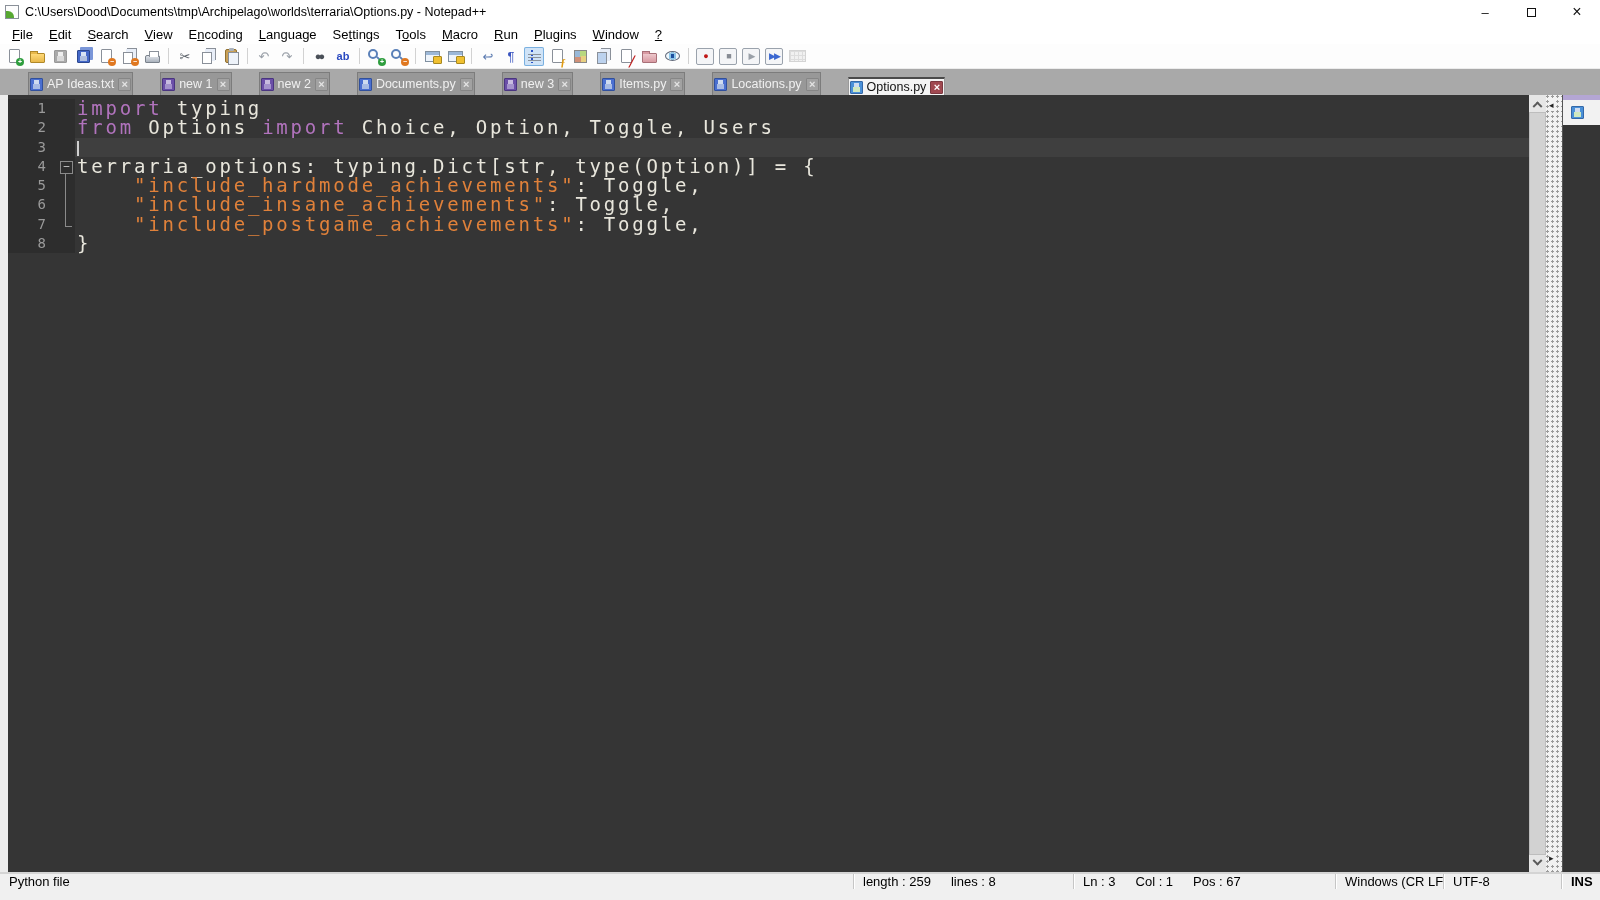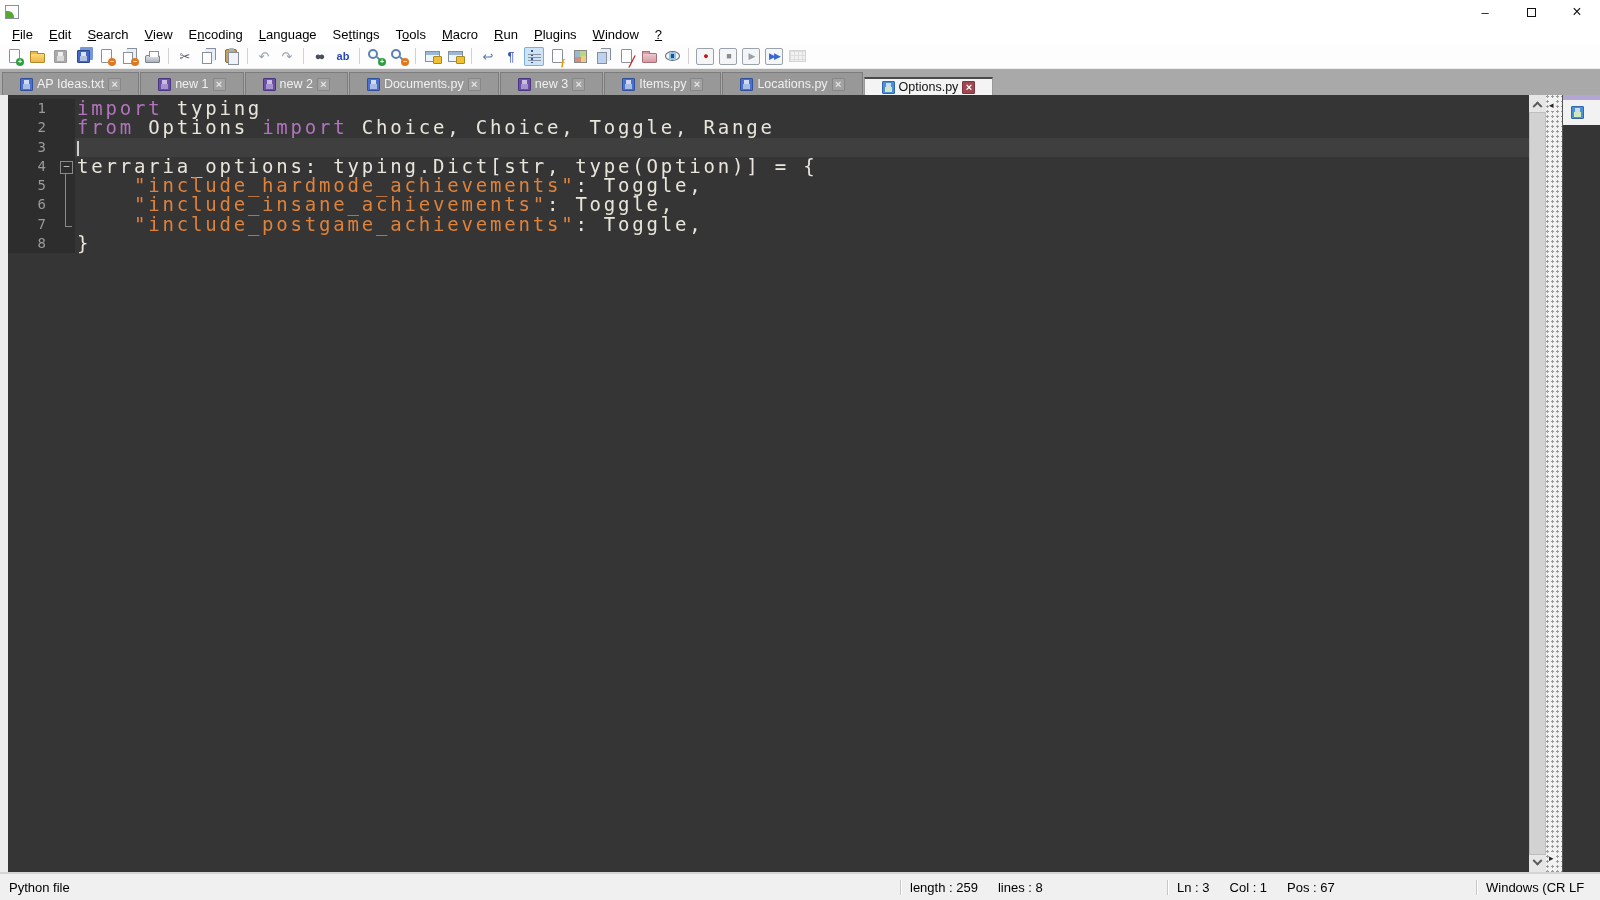--- a/index.html
+++ b/index.html
@@ -57,21 +57,21 @@
   .ic-indent::before{content:"";position:absolute;left:3px;top:0;bottom:0;width:2px;background:repeating-linear-gradient(#2a52c8 0 2px,transparent 2px 4px);}
   .ic-indent::after{content:"";position:absolute;left:0;right:0;top:2px;height:9px;background:repeating-linear-gradient(transparent 0 2px,#8a929c 2px 3px);}
   .ic-btn{width:18px;height:17px;border:1px solid #9aa2ac;background:#f4f5f7;display:inline-flex;align-items:center;justify-content:center;font-size:9px;border-radius:2px;letter-spacing:-2px;}
   .ic-grid{width:17px;height:12px;background:#ece8dc;border:1px solid #b8b4a8;background-image:linear-gradient(#c8c4b8 1px,transparent 1px),linear-gradient(90deg,#c8c4b8 1px,transparent 1px);background-size:4px 4px;display:inline-block;}
   .ic-glyph{font-size:13px;line-height:1;}
   .ic-bino{letter-spacing:-3px;color:#4a5058;font-size:11px;padding-right:3px;}
   .ic-ab{font:bold 11px "Liberation Sans",sans-serif;color:#2848c0;}
 
   
   .tabbar{height:26px;background:var(--tabbarBg);display:flex;align-items:flex-end;padding-left:2px;flex:0 0 26px;position:relative;}
-  .tab{height:23px;display:flex;align-items:center;gap:4px;padding:0 17px;background:var(--tabFace);border:1px solid #7c7c7c;border-bottom:none;margin-right:1px;font-size:12.5px;color:var(--tabText);cursor:default;}
+  .tab{height:23px;display:flex;align-items:center;gap:4px;padding:0 1px;background:var(--tabFace);border:1px solid #7c7c7c;border-bottom:none;margin-right:1px;font-size:12.5px;color:var(--tabText);cursor:default;margin-left:26px;}
   .tab.active{height:18px;background:var(--activeTabFace);color:#111;border-top:2px solid #4a4a4a;border-left-color:#9a9a9a;border-right-color:#9a9a9a;}
   .tab-label{white-space:nowrap;}
   .tab-close{width:13px;height:13px;background:#a2a2a2;border:1px solid #868686;color:#e4e4e4;font:bold 11px/11px "Liberation Sans",sans-serif;text-align:center;border-radius:1px;}
   .tab-close.active{background:var(--activeCloseBg);border-color:#7c3840;color:#fff;}
   .fl{width:13px;height:13px;border-radius:1px;position:relative;display:inline-block;flex:0 0 13px;}
   .fl::before{content:"";position:absolute;top:1px;left:3px;right:3px;height:4px;background:#cfdcf0;}
   .fl::after{content:"";position:absolute;bottom:1px;left:2px;right:2px;height:5px;background:#a8bce4;}
   .fl.fl-blue{background:#4a6fd0;border:1px solid #31509c;}
   .fl.fl-purple{background:#6b4fa8;border:1px solid #4a3580;}
   .fl.fl-purple::before{background:#c8bce0;}
@@ -111,35 +111,36 @@
   .grip{flex:0 0 16px;background:#f2f2f2;position:relative;background-image:radial-gradient(#9a9a9a 1px,transparent 1.2px);background-size:5px 5px;background-position:4px 4px;}
   .grip .arr{position:absolute;left:3px;font-size:9px;color:#222;background:#f2f2f2;padding:1px 0;}
   .grip .arr.top{top:4px;}
   .grip .arr.bot{bottom:8px;}
   .sliver{flex:0 0 38px;display:flex;flex-direction:column;border-left:1px solid #555;}
   .sliver-accent{height:5px;background:var(--accentPurple);}
   .sliver-tabrow{height:25px;background:#f2f2f2;display:flex;align-items:center;padding-left:8px;}
   .sliver-editor{flex:1;background:var(--edbg);}
 
   
-  .statusbar{flex:0 0 28px;background:var(--statusBg);border-top:2px solid #d4d4d4;display:flex;align-items:center;font-size:13px;color:#000;gap:47px;}
+  .statusbar{flex:0 0 28px;background:var(--statusBg);border-top:2px solid #d4d4d4;display:flex;align-items:flex-start;font-size:13px;color:#000;}
   .sec{display:flex;align-items:center;padding-left:9px;border-left:1px solid #c6c6c6;box-shadow:inset 1px 0 0 #fff;gap:20px;white-space:nowrap;overflow:hidden;}
   .sec:first-child{border-left:none;box-shadow:none;}
   .sec-doctype{flex:0 0 836px;}
   .sec-len{flex:0 0 220px;margin-left:17px;}
   .sec-pos{flex:0 0 262px;}
   .sec-eol{flex:0 0 108px;}
   .sec-enc{flex:0 0 118px;}
   .sec-ins{flex:1;font-weight:bold;}
 </style>
 </head>
 <body>
 
 <div class="titlebar">
   <span class="npp-ico"></span>
+  <span class="title-text">C:\Users\Dood\Documents\tmp\Archipelago\worlds\terraria\Options.py - Notepad++</span>
   <div class="win-controls">
     <span class="win-btn">–</span>
     <span class="win-btn">
         <span class="max-box"></span>
       </span>
     <span class="win-btn" style="font-size:16px;">×</span>
   </div>
 </div>
 
 <div class="menubar">
@@ -319,21 +320,21 @@
   <div class="editor">
     <div class="code-pane">
         <div class="code-row">
           <span class="ln">1</span>
           <span class="fold"></span>
           <span class="code"><span class="seg-kw">import</span><span class="seg-pl"> typing</span></span>
         </div>
         <div class="code-row">
           <span class="ln">2</span>
           <span class="fold"></span>
-          <span class="code"><span class="seg-kw">from</span><span class="seg-pl"> Options </span><span class="seg-kw">import</span><span class="seg-pl"> Choice, Choice, Toggle, Range</span></span>
+          <span class="code"><span class="seg-kw">from</span><span class="seg-pl"> Options </span><span class="seg-kw">import</span><span class="seg-pl"> Choice, Option, Toggle, Users</span></span>
         </div>
         <div class="code-row current">
           <span class="ln">3</span>
           <span class="fold"></span>
           <span class="code"><span class="caret"></span></span>
         </div>
         <div class="code-row">
           <span class="ln">4</span>
           <span class="fold box"></span>
           <span class="code"><span class="seg-pl">terraria_options: typing.Dict[str, type(Option)] = {</span></span>

